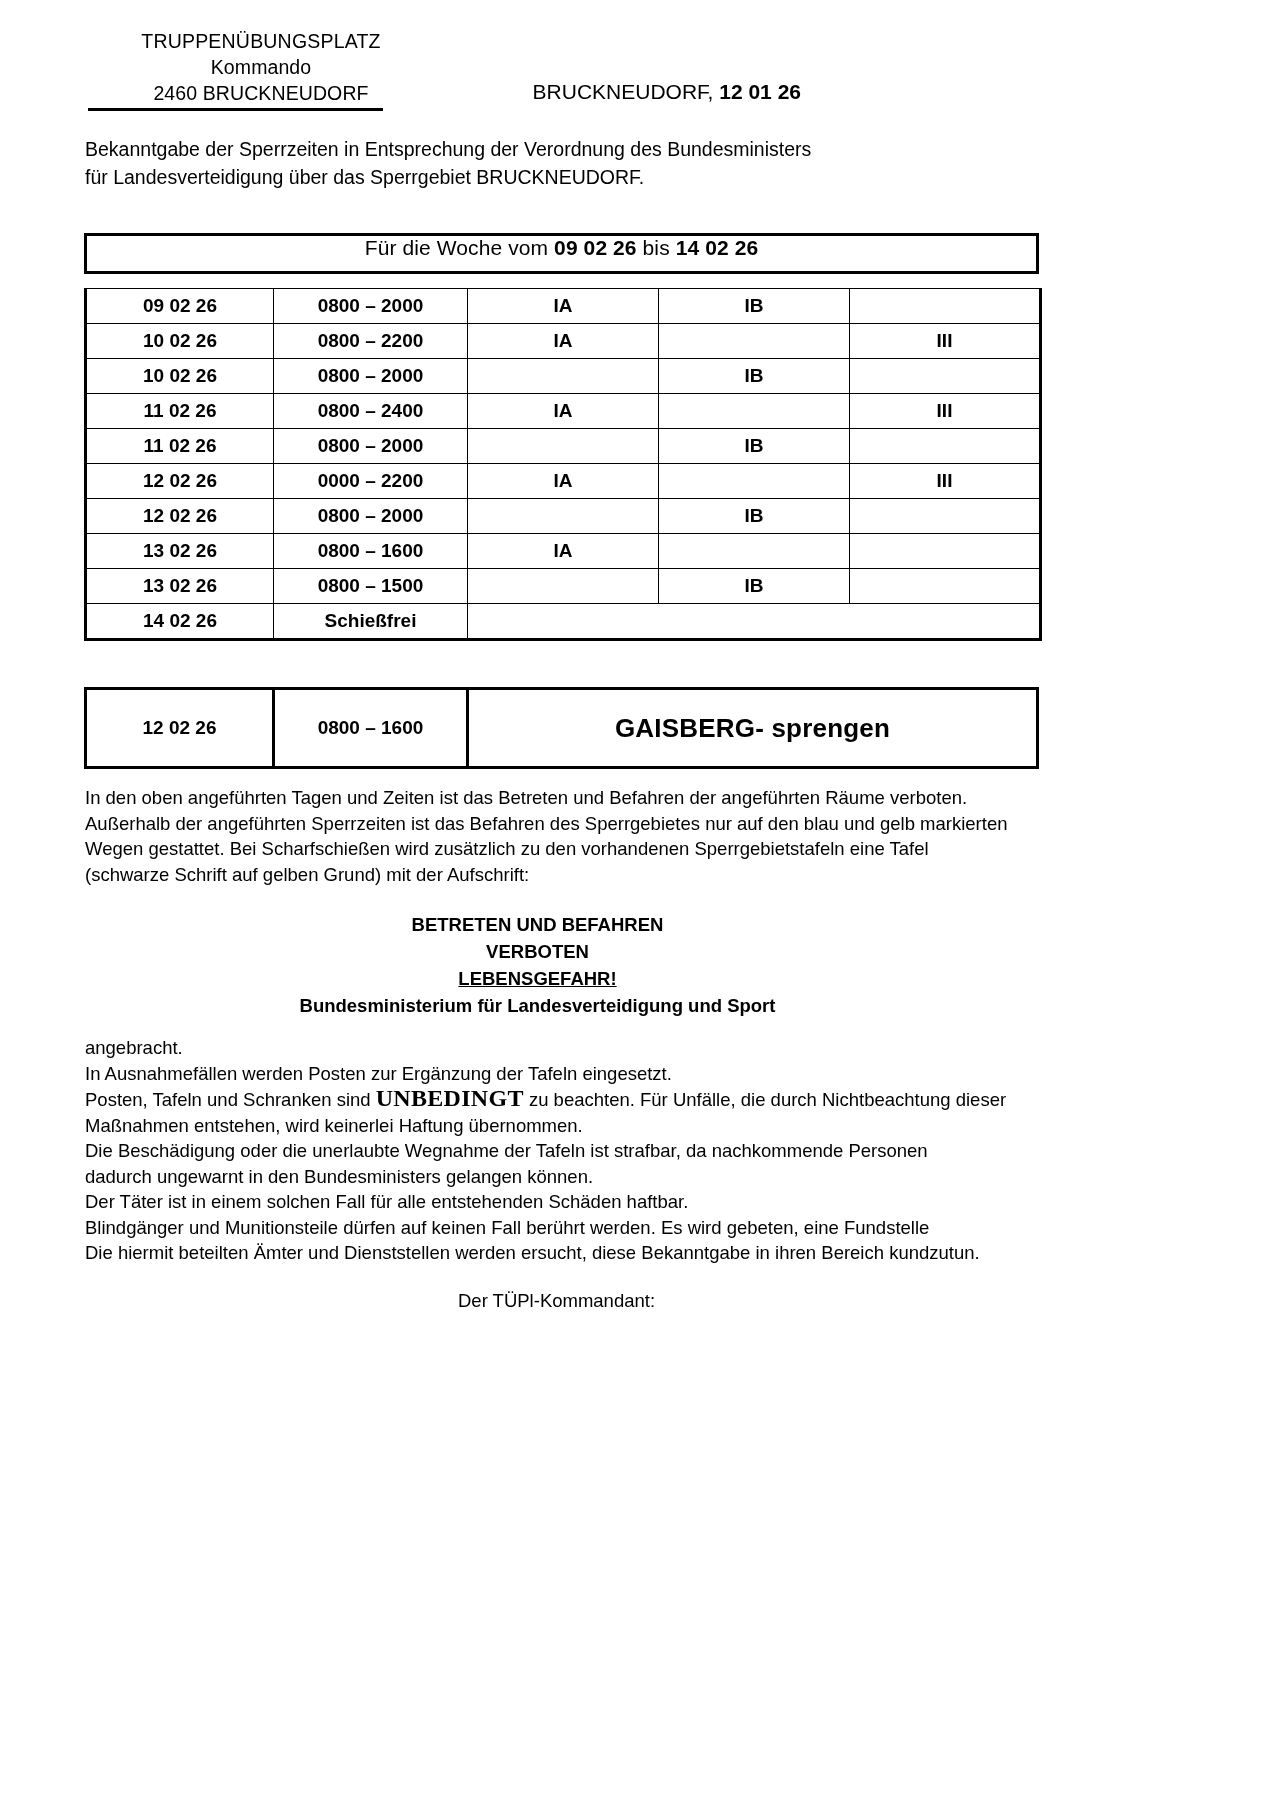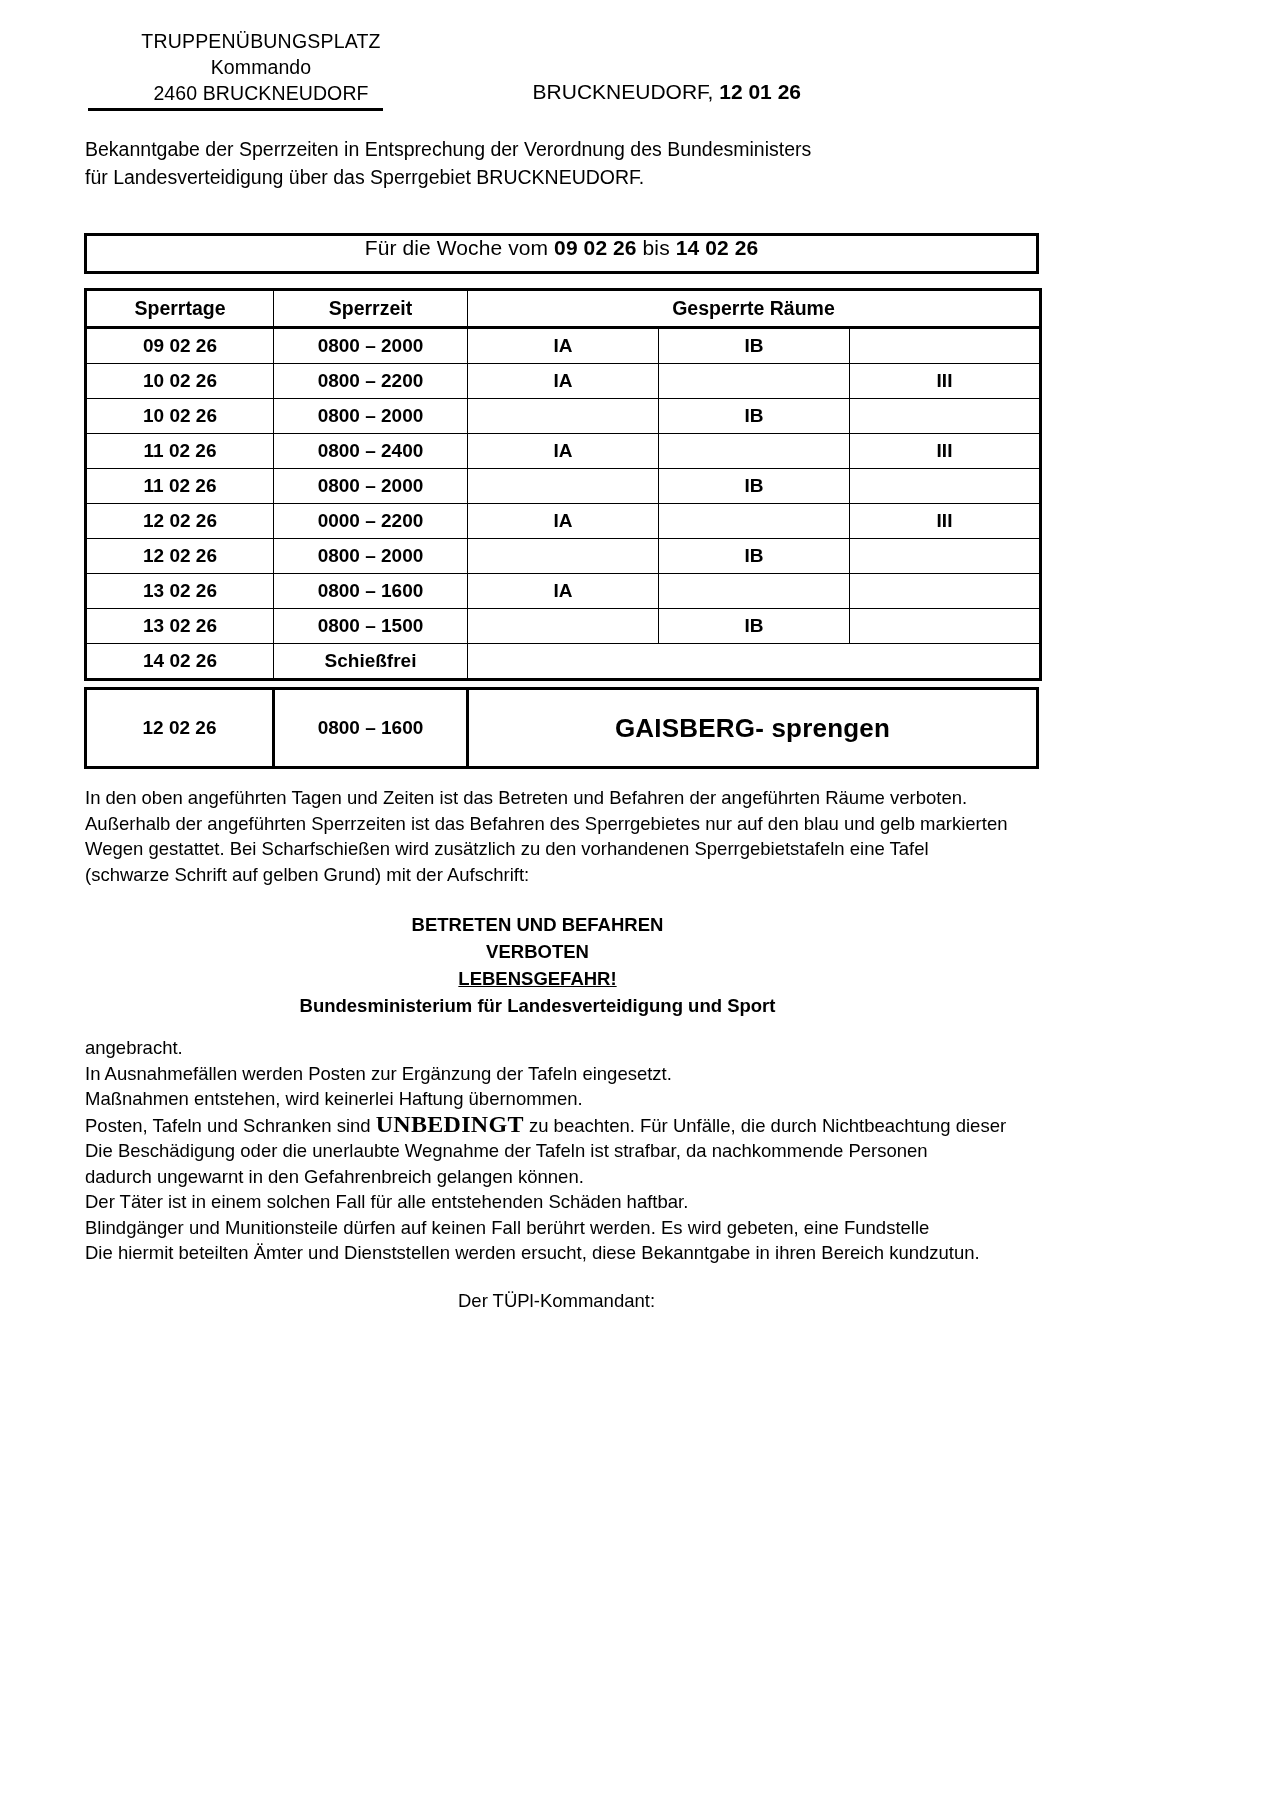--- a/index.html
+++ b/index.html
@@ -207,25 +207,20 @@
 
   <table class="main-table">
     <colgroup>
       <col class="col-day">
         <col class="col-time">
         <col class="col-r1">
         <col class="col-r2">
         <col class="col-r3">
     </colgroup>
     <tbody>
-      <tr class="hdr-row">
-        <th class="outer-l thick-bot">Sperrtage</th>
-        <th class="thick-bot">Sperrzeit</th>
-        <th class="outer-r thick-bot" colspan="3">Gesperrte Räume</th>
-      </tr>
 
       <tr>
         <td class="outer-l cell-plain">09 02 26</td>
         <td class="cell-plain">0800 – 2000</td>
         <td class="room-cell">IA</td>
         <td class="room-cell">IB</td>
         <td class="room-cell outer-r"></td>
       </tr>
       <tr>
         <td class="outer-l cell-plain">10 02 26</td>
@@ -315,24 +310,24 @@
     <div class="centered-block">
       <div>BETRETEN UND BEFAHREN</div>
       <div>VERBOTEN</div>
       <div class="u">LEBENSGEFAHR!</div>
       <div>Bundesministerium für Landesverteidigung und Sport</div>
     </div>
 
     <div class="tail-lines">
       <div>angebracht.</div>
       <div>In Ausnahmefällen werden Posten zur Ergänzung der Tafeln eingesetzt.</div>
+      <div><span>Posten, Tafeln und Schranken sind </span><span class="unbedingt">UNBEDINGT</span><span> zu beachten. Für Unfälle, die durch Nichtbeachtung dieser</span></div>
       <div>Maßnahmen entstehen, wird keinerlei Haftung übernommen.</div>
-      <div><span>Posten, Tafeln und Schranken sind </span><span class="unbedingt">UNBEDINGT</span><span> zu beachten. Für Unfälle, die durch Nichtbeachtung dieser</span></div>
       <div>Die Beschädigung oder die unerlaubte Wegnahme der Tafeln ist strafbar, da nachkommende Personen</div>
-      <div>dadurch ungewarnt in den Gefahrenbreich gelangen können.</div>
+      <div>dadurch ungewarnt in den Bundesministers gelangen können.</div>
       <div>Der Täter ist in einem solchen Fall für alle entstehenden Schäden haftbar.</div>
       <div>Blindgänger und Munitionsteile dürfen auf keinen Fall berührt werden. Es wird gebeten, eine Fundstelle</div>
       <div>Die hiermit beteilten Ämter und Dienststellen werden ersucht, diese Bekanntgabe in ihren Bereich kundzutun.</div>
     </div>
   </div>
 
   <div class="sig">
     <span>Der TÜPl-Kommandant:</span>
   </div>
 

